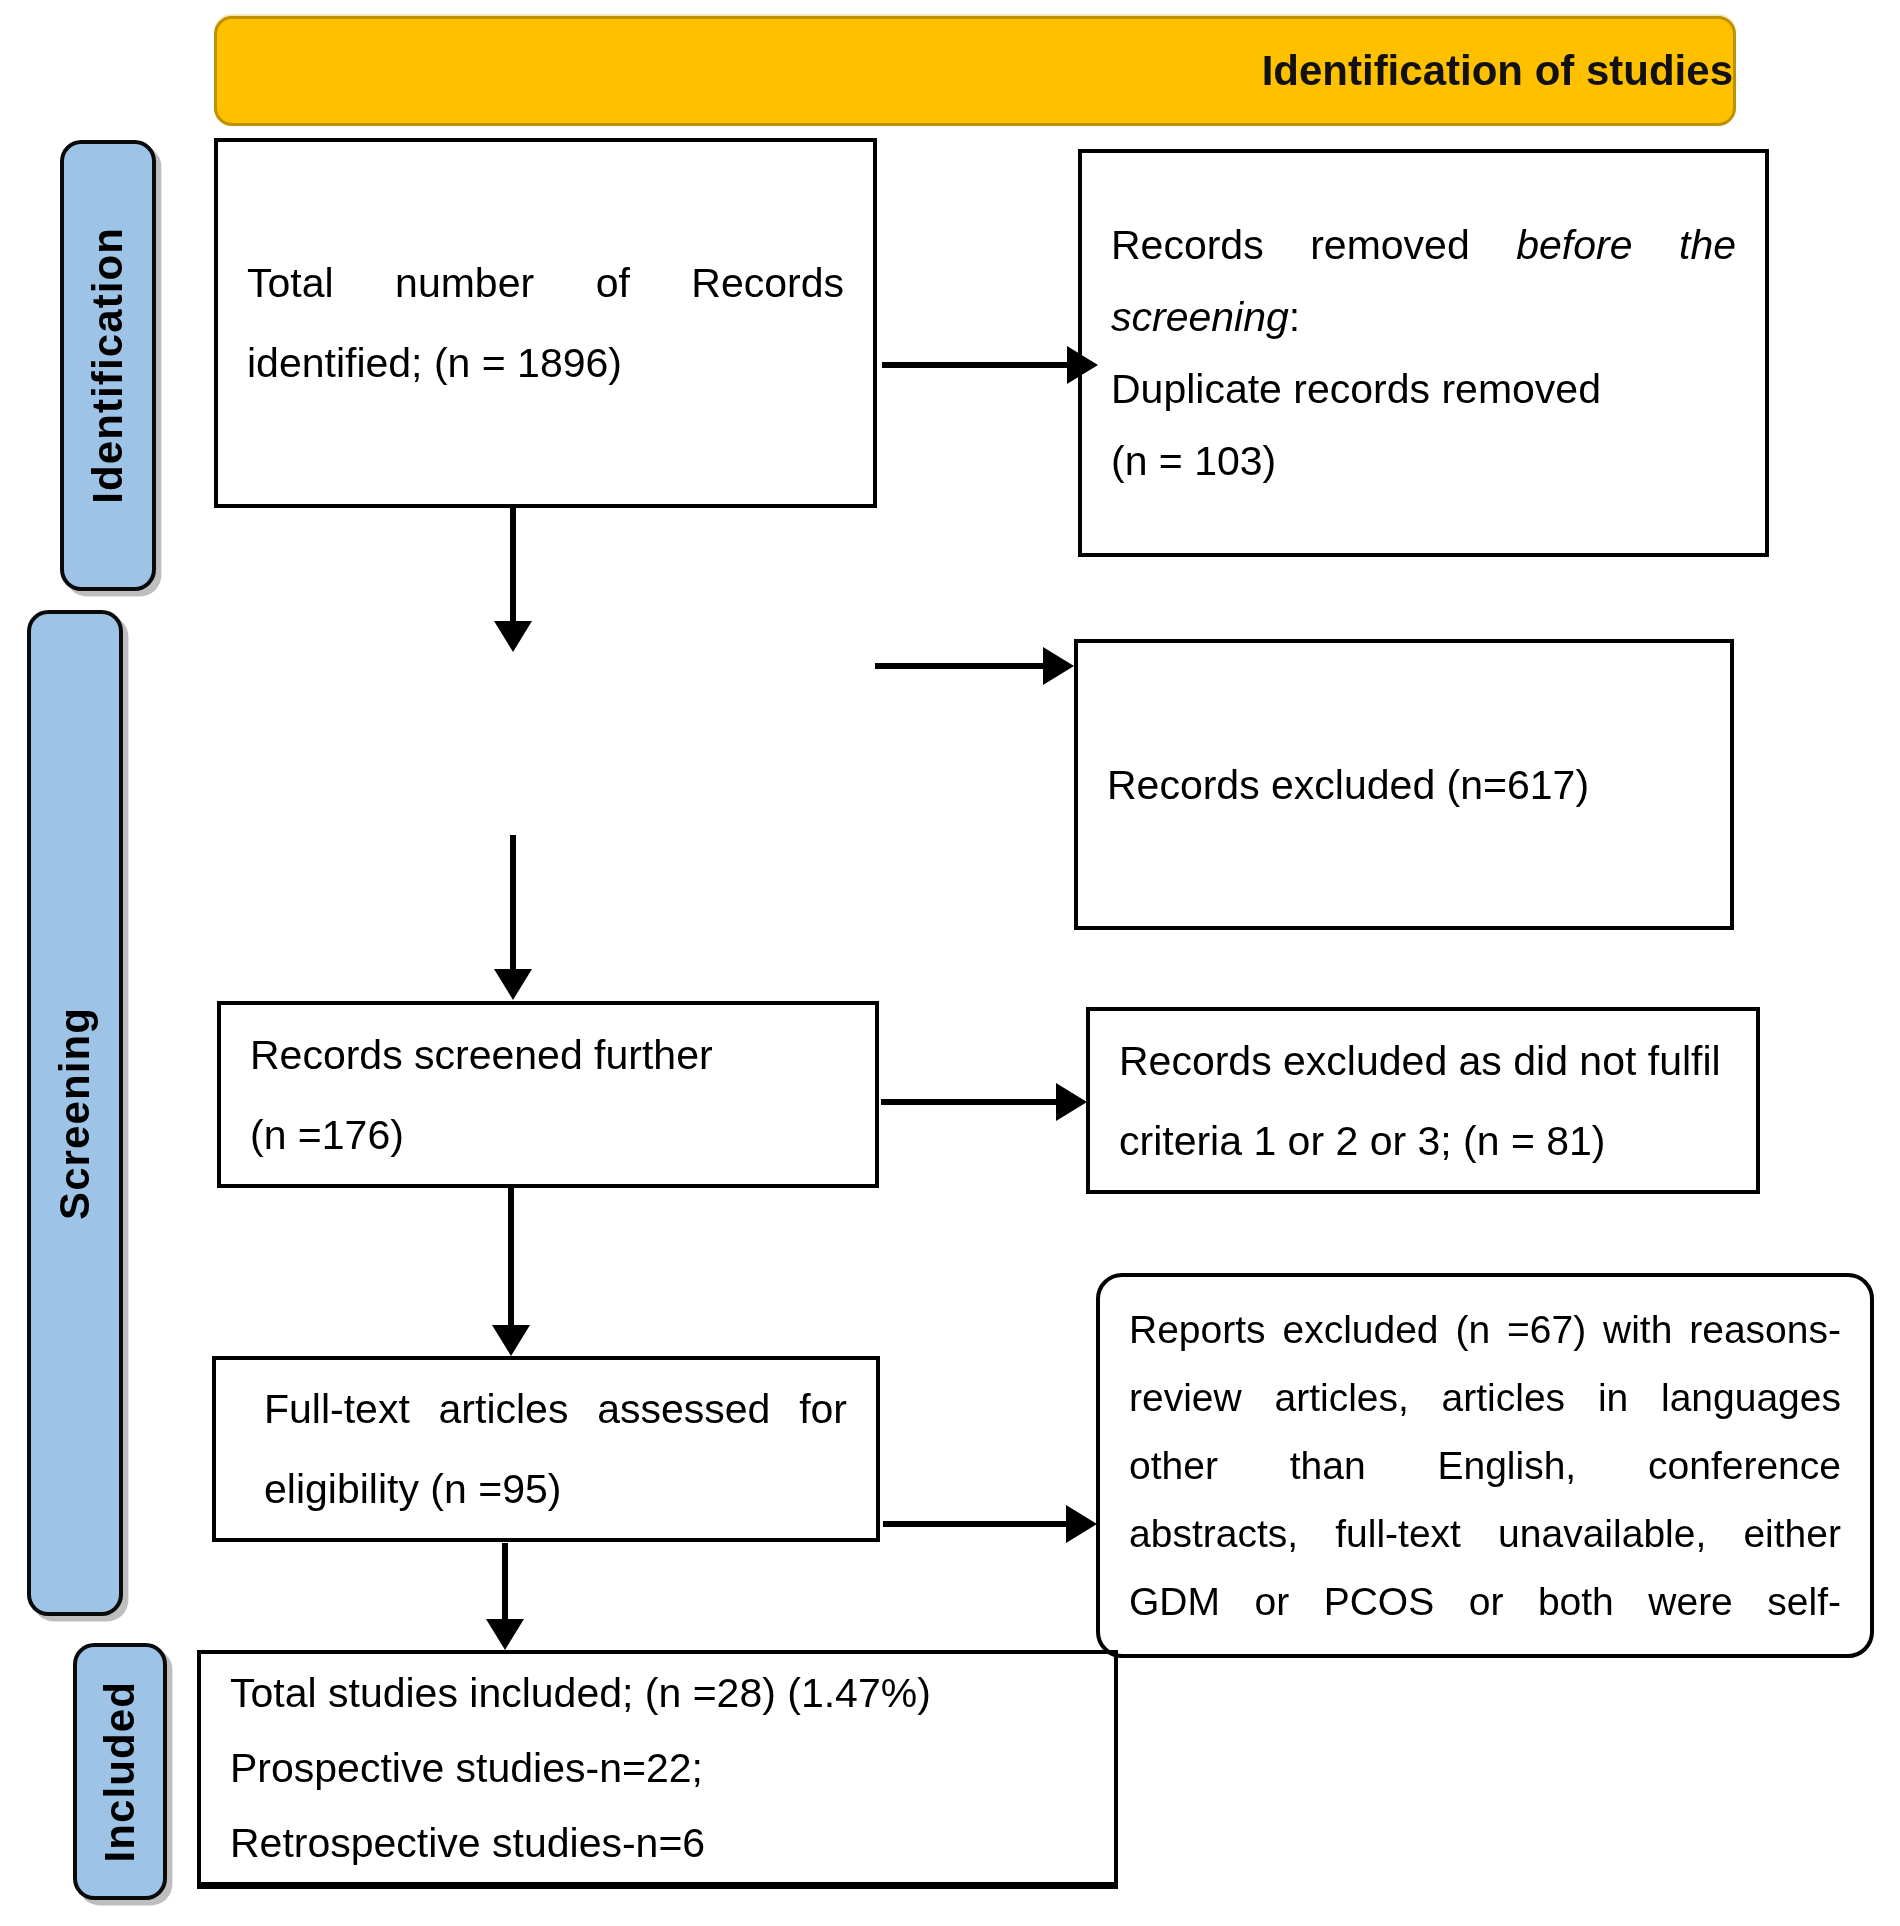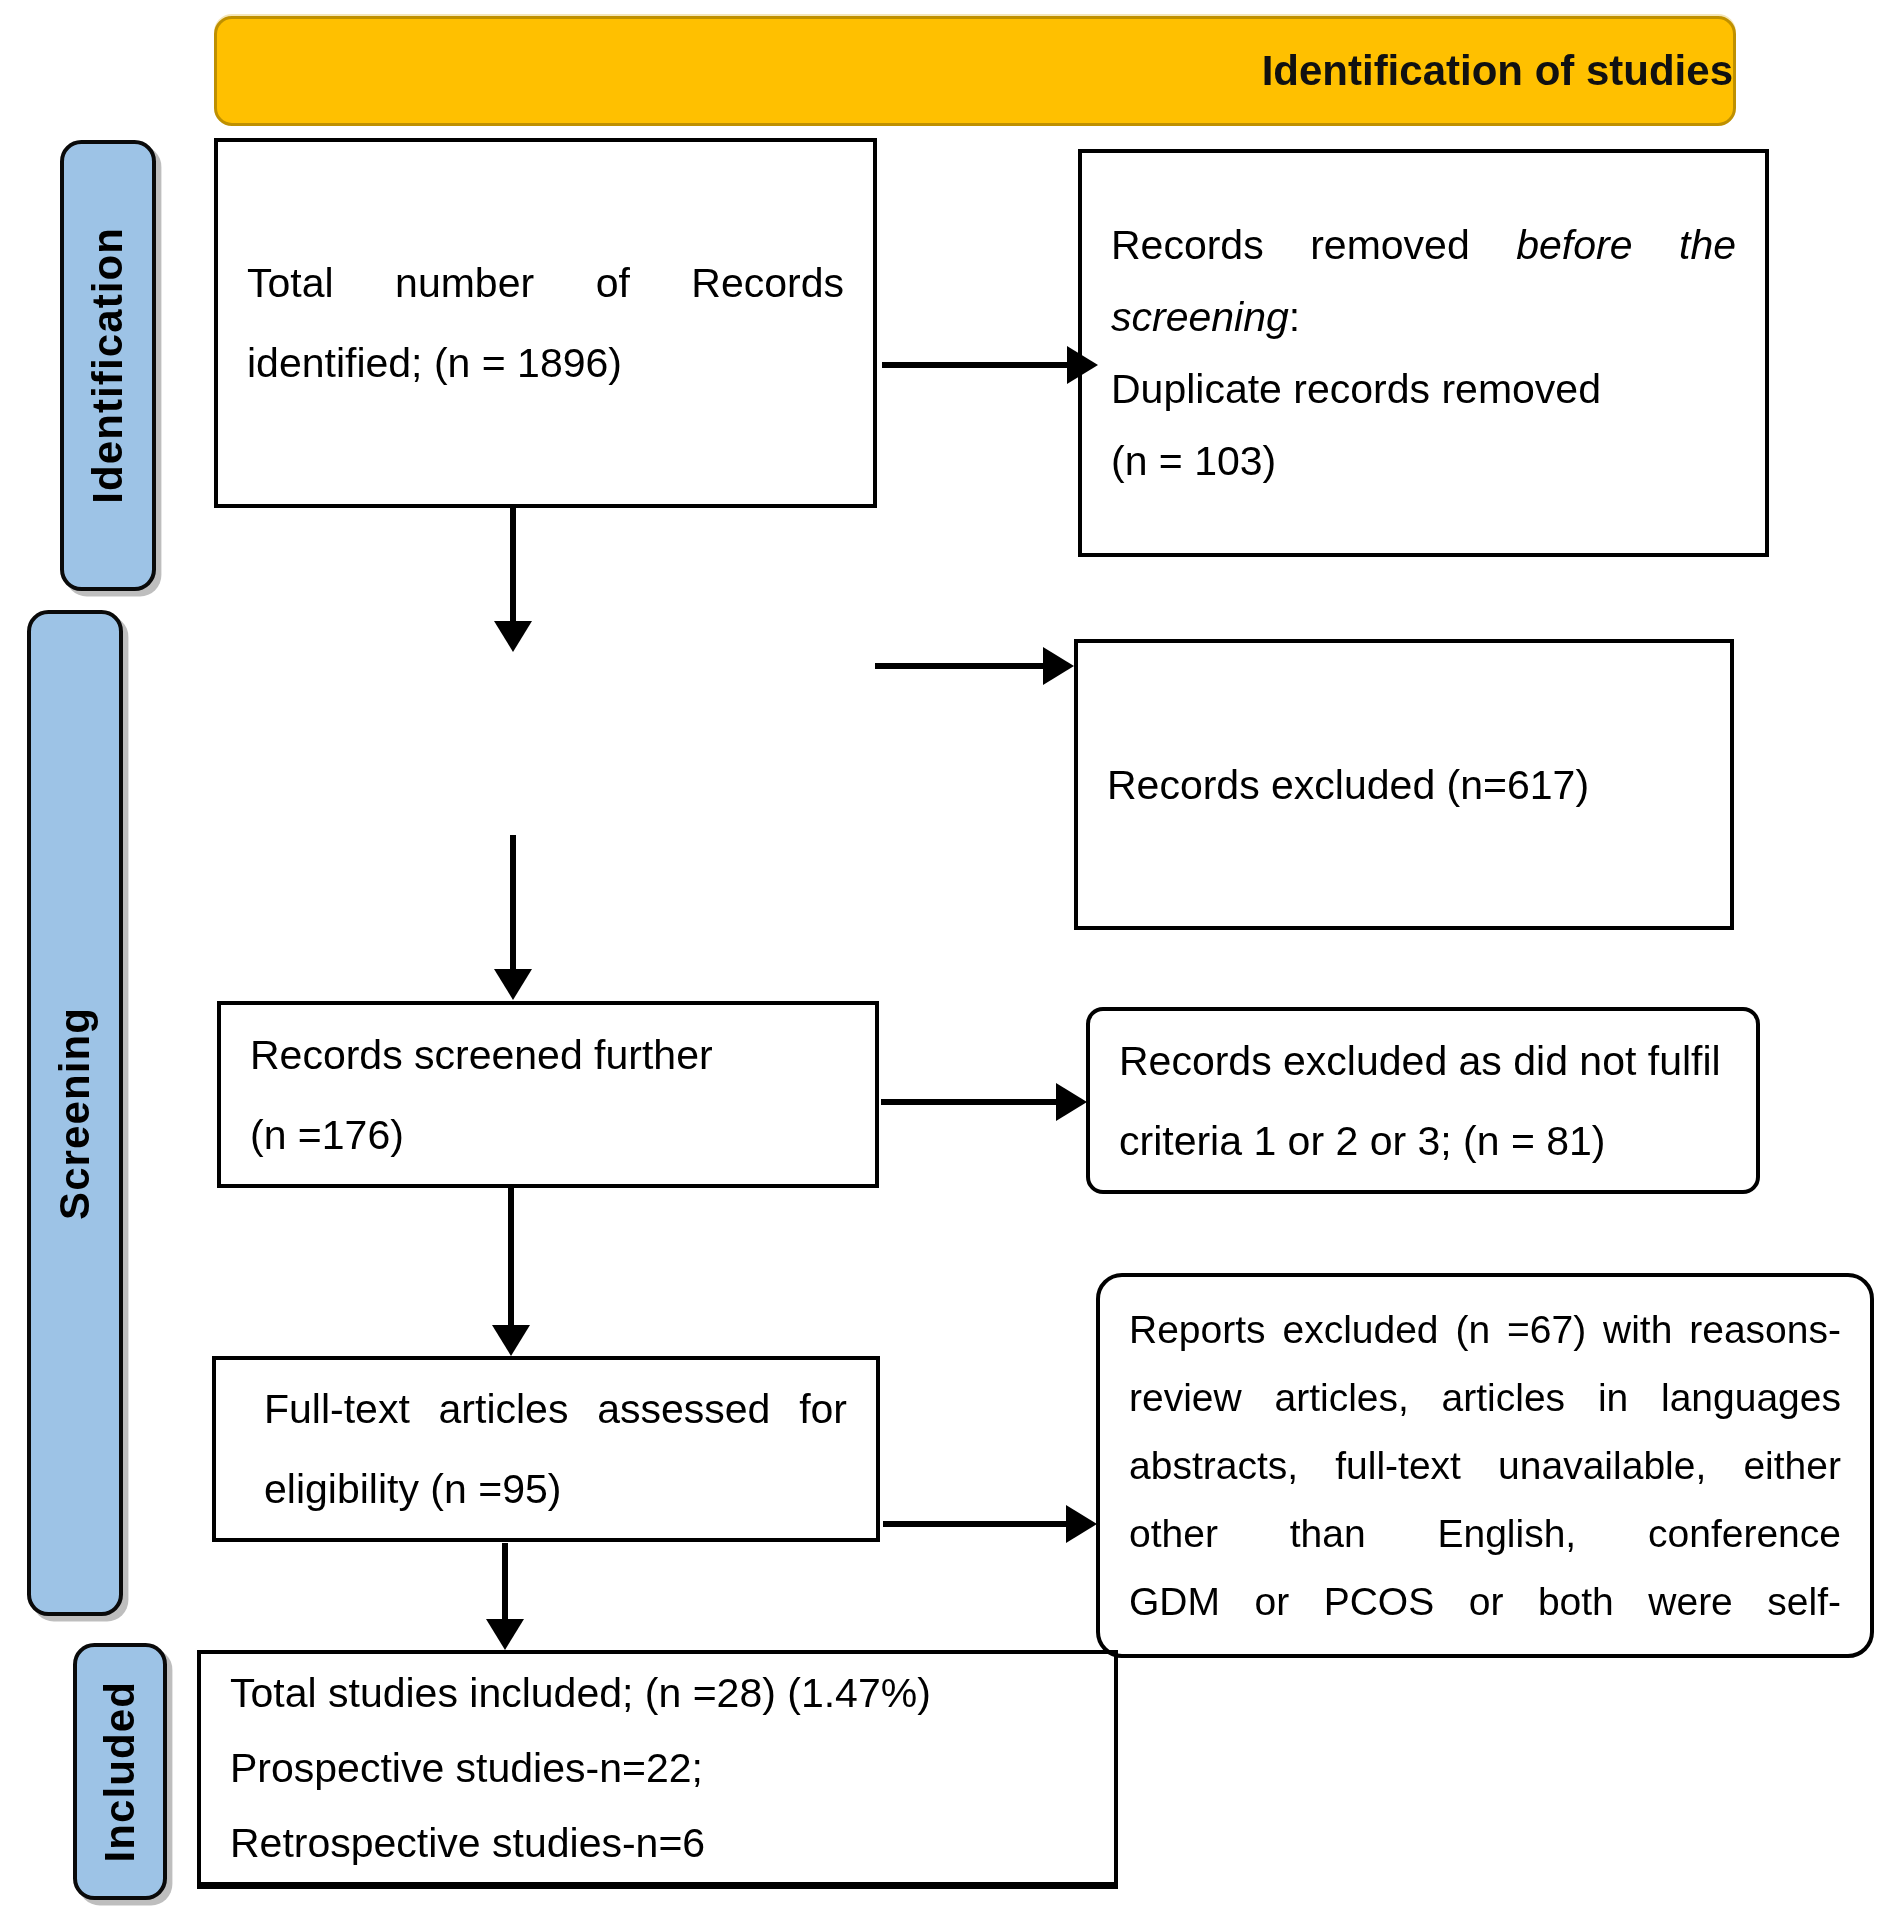--- a/index.html
+++ b/index.html
@@ -88,30 +88,30 @@
 
   <div class="abs box" style="left:1074px;top:639px;width:660px;height:291px;">
     <div class="line">Records excluded (n=617)</div>
   </div>
 
   <div class="abs box wide-gap" style="left:217px;top:1001px;width:662px;height:187px;">
     <div class="line">Records screened further</div>
     <div class="line">(n =176)</div>
   </div>
 
-  <div class="abs box wide-gap" style="left:1086px;top:1007px;width:674px;height:187px;border-radius:17px;">
+  <div class="abs box wide-gap" style="left:1086px;top:1007px;width:674px;height:187px;">
     <div class="line">Records excluded as did not fulfil</div>
     <div class="line">criteria 1 or 2 or 3; (n = 81)</div>
   </div>
 
   <div class="abs box reports" style="left:1096px;top:1273px;width:778px;height:385px;background:transparent;border-radius:26px;">
     <div class="line stretch">Reports excluded (n =67) with reasons-</div>
     <div class="line stretch">review articles, articles in languages</div>
+    <div class="line stretch">other than English, conference</div>
     <div class="line stretch">abstracts, full-text unavailable, either</div>
-    <div class="line stretch">other than English, conference</div>
     <div class="line stretch">GDM or PCOS or both were self-</div>
   </div>
 
   <div class="abs box wide-gap" style="left:212px;top:1356px;width:668px;height:186px;padding-left:48px;">
     <div class="line stretch">Full-text articles assessed for</div>
     <div class="line">eligibility (n =95)</div>
   </div>
 
   <div class="abs box included-box" style="left:197px;top:1650px;width:921px;height:239px;background:transparent;">
     <div class="line">Total studies included; (n =28) (1.47%)</div>

